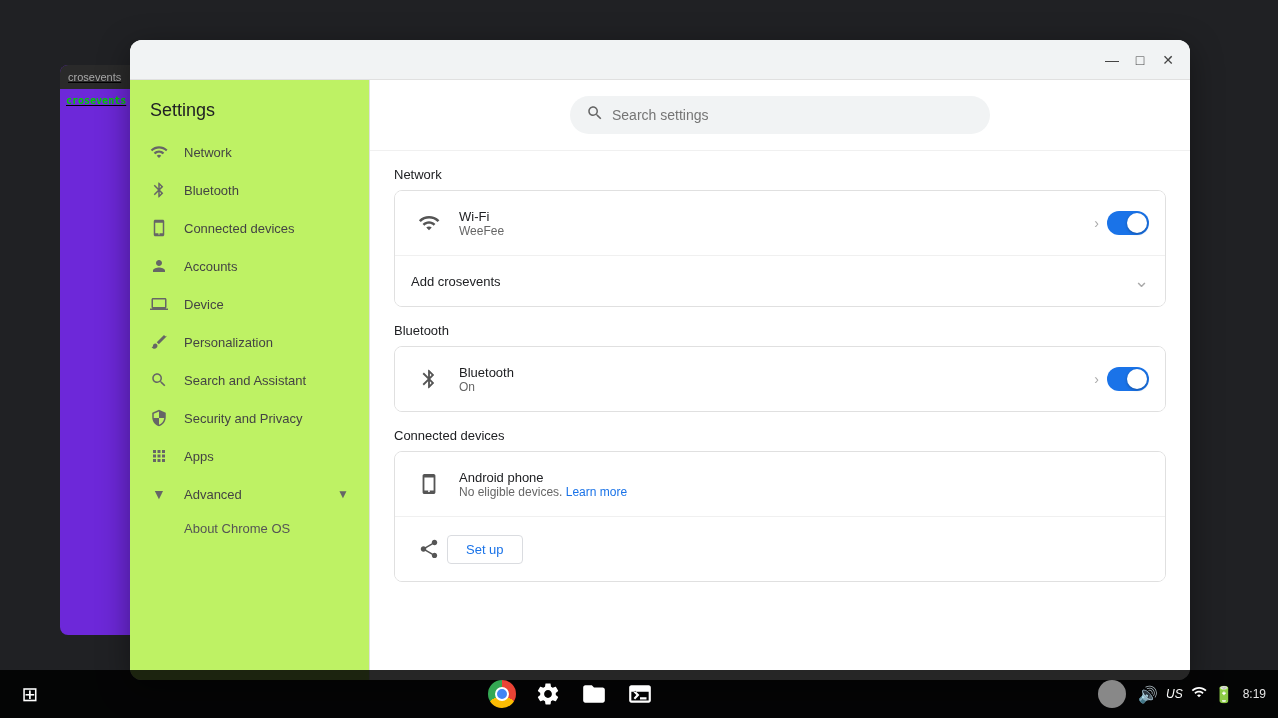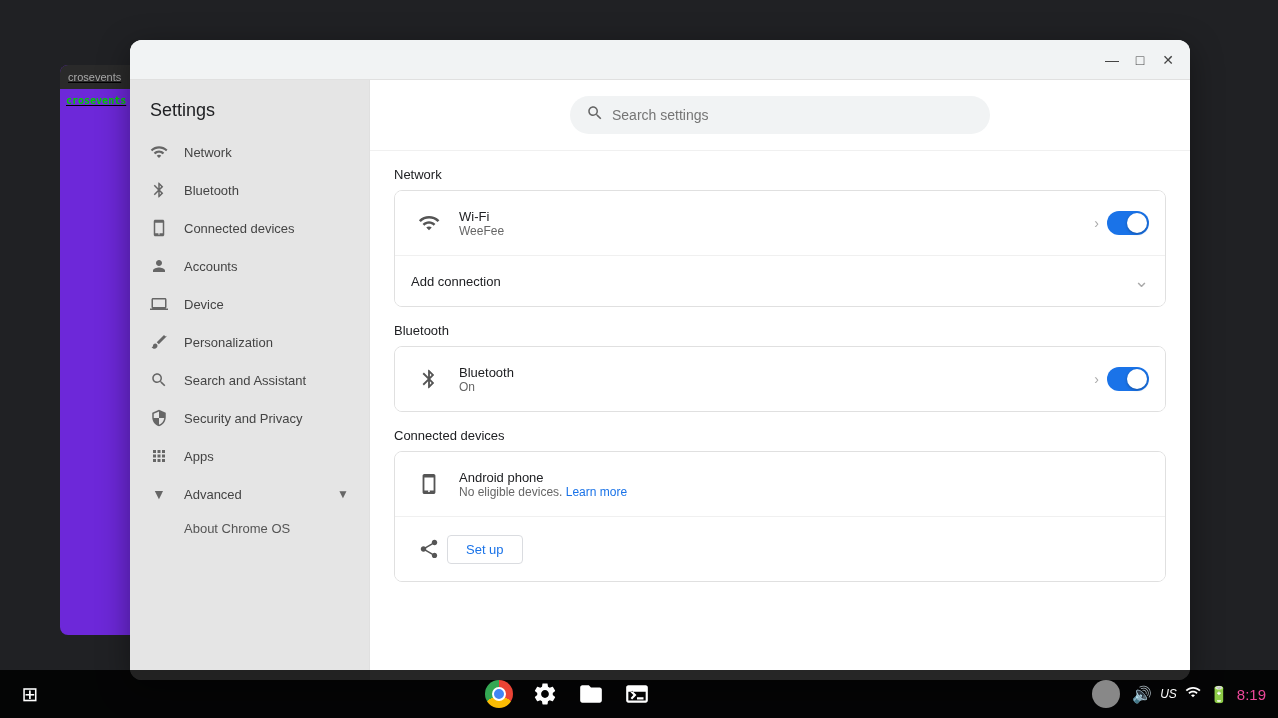--- a/index.html
+++ b/index.html
@@ -91,21 +91,21 @@
     
     .settings-body {
       display: flex;
       flex: 1;
       overflow: hidden;
     }
 
     
     .sidebar {
       width: 240px;
-      background: #e5e5e5;
+      background: #bef264;
       border-right: 1px solid #e0e0e0;
       display: flex;
       flex-direction: column;
       overflow-y: auto;
       flex-shrink: 0;
     }
     .sidebar-title {
       padding: 20px 20px 12px 20px;
       font-size: 18px;
       font-weight: 500;
@@ -368,21 +368,21 @@
     }
     .chrome-icon::after {
       content: '';
       width: 10px;
       height: 10px;
       border-radius: 50%;
       background: #4285f4;
       border: 2px solid #fff;
     }
 
-    .time-text { color: #ec4899; font-size: 15px; font-weight: 500; }
+    .time-text { color: #e5e5e5; font-size: 12px; font-weight: 500; }
   </style>
 </head>
 <body>
 
 <div class="terminal-bg">
   <div class="terminal-titlebar">
     <span class="terminal-title-text">crosevents</span>
   </div>
   <div class="terminal-content">
     <span style="color:#00cc00; font-weight:bold;">crosevents</span>
@@ -526,21 +526,21 @@
             </div>
             <div class="card-row-action">
               <span class="chevron-right">›</span>
               <div class="toggle-switch on">
                 <div class="toggle-knob"></div>
               </div>
             </div>
           </div>
 
           <div class="add-connection-row">
-            <span class="add-connection-label">Add connection</span>
+            <span class="add-connection-label">Add crosevents</span>
             <span class="chevron-right" style="font-size:18px;">⌄</span>
           </div>
         </div>
 
         <div class="section-title">Bluetooth</div>
         <div class="card">
           <div class="card-row">
             <div class="card-row-icon">
               <svg width="22" height="22" viewBox="0 0 24 24" fill="#555">
                   <path d="M17.71 7.71L12 2h-1v7.59L6.41 5 5 6.41 10.59 12 5 17.59 6.41 19 11 14.41V22h1l5.71-5.71-4.3-4.29 4.3-4.29zM13 5.83l1.88 1.88L13 9.59V5.83zm1.88 10.46L13 18.17v-3.76l1.88 1.88z"></path>

